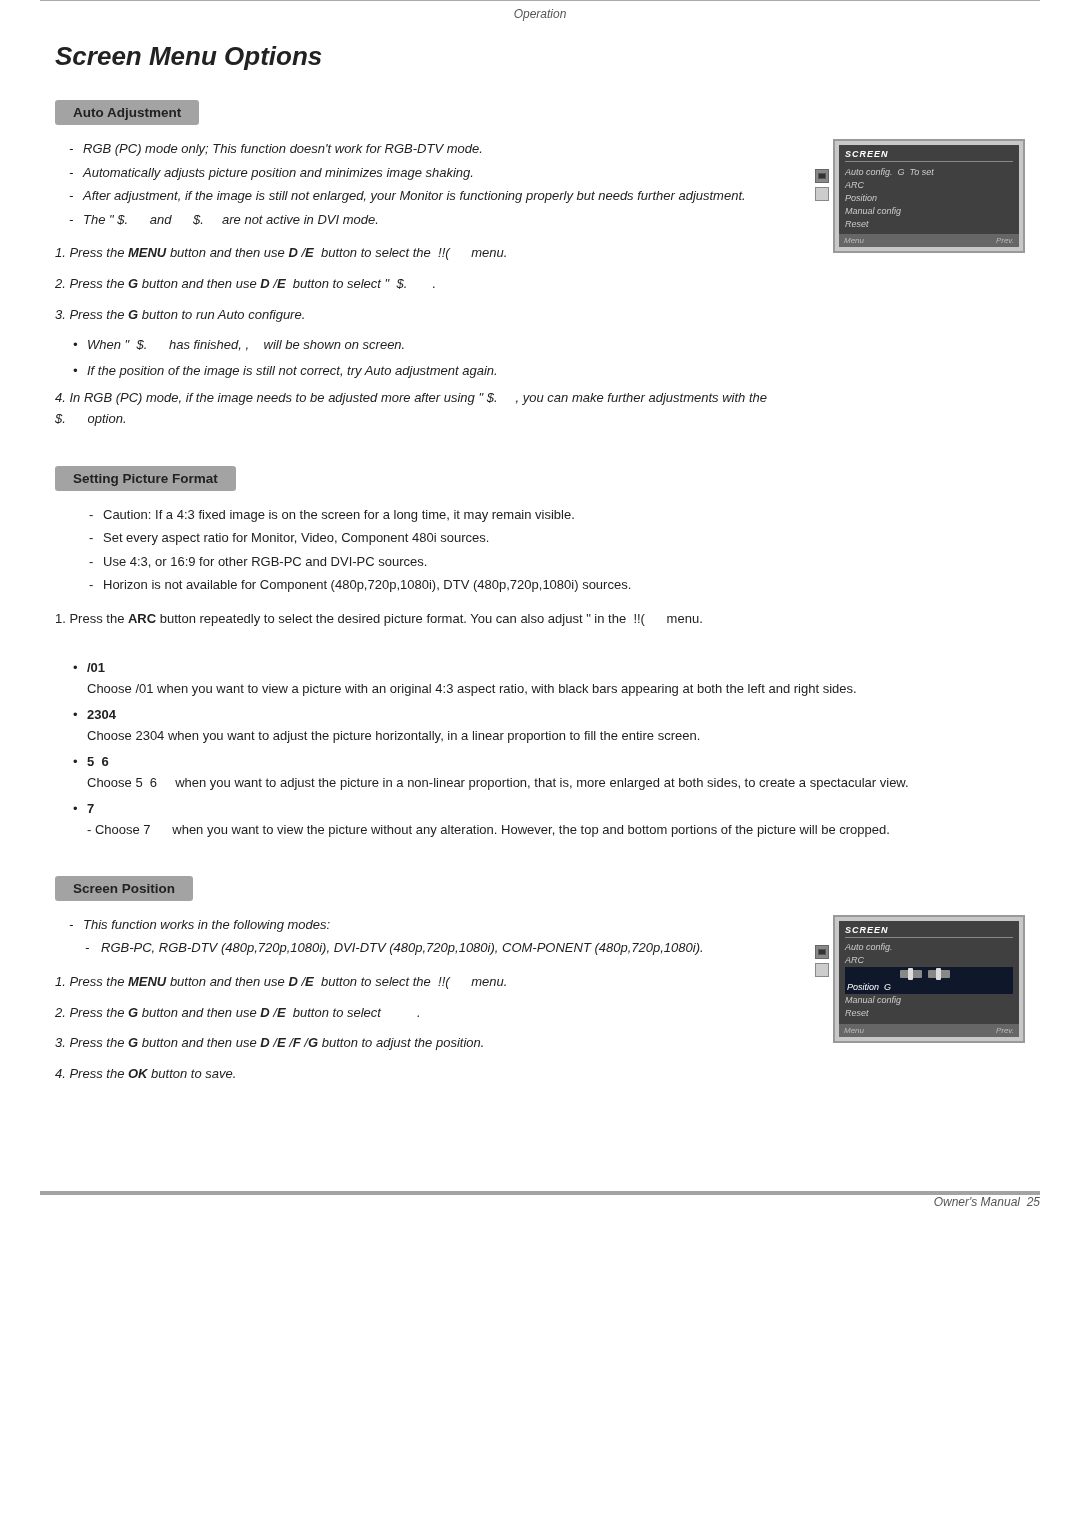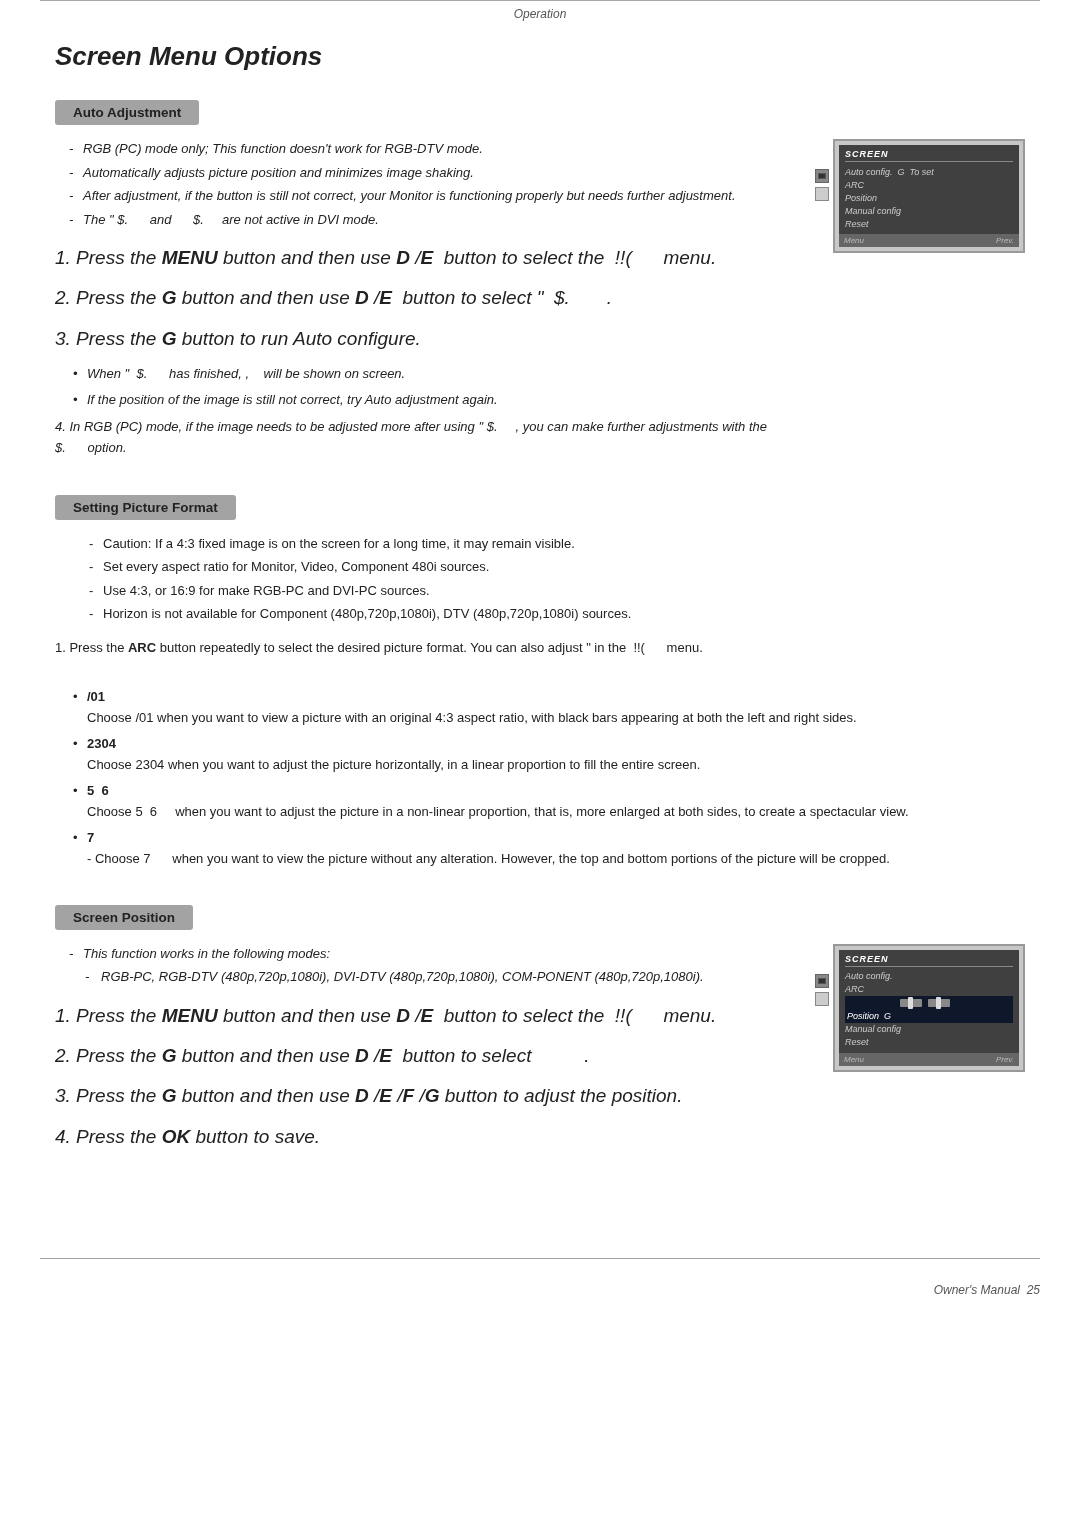--- a/index.html
+++ b/index.html
@@ -77,21 +77,21 @@
       left: 20px;
     }
 
     .numbered-steps {
       list-style: none;
       padding-left: 0;
     }
     .numbered-steps > li {
       margin-bottom: 10px;
       line-height: 1.6;
-      font-size: 19px;
+      font-size: 13px;
     }
 
     .bullet-sub {
       list-style: none;
       padding-left: 18px;
       margin-top: 6px;
       margin-bottom: 6px;
     }
     .bullet-sub li {
       position: relative;
@@ -163,23 +163,23 @@
     .monitor-bottom {
       background: #666;
       color: #bbb;
       font-size: 8px;
       padding: 2px 5px;
       display: flex;
       justify-content: space-between;
     }
 
     .page-bottom-rule {
-      border-top: 1px solid #a3a3a3;
+      border-top: 4px solid #a3a3a3;
       margin: 20px 40px 0 40px;
-      padding-top: 24px;
+      padding-top: 0;
       display: flex;
       justify-content: flex-end;
       font-size: 12px;
       color: #555;
       font-style: italic;
     }
   </style>
 </head>
 <body>
 
@@ -191,21 +191,21 @@
 
   <h1 class="page-title">Screen Menu Options</h1>
 
   <div class="section">
     <div class="section-header">Auto Adjustment</div>
     <div class="section-with-image">
       <div class="section-text">
         <ul class="dash-list">
           <li>RGB (PC) mode only; This function doesn't work for RGB-DTV mode.</li>
           <li>Automatically adjusts picture position and minimizes image shaking.</li>
-          <li>After adjustment, if the button is still not correct, your Monitor is functioning properly but needs further adjustment.</li>
+          <li>After adjustment, if the image is still not enlarged, your Monitor is functioning properly but needs further adjustment.</li>
           <li>The "  $.&nbsp;&nbsp;&nbsp;&nbsp;&nbsp; and &nbsp;&nbsp;&nbsp;&nbsp; $.&nbsp;&nbsp;&nbsp;&nbsp; are not active in DVI mode.</li>
         </ul>
 
         <ol class="numbered-steps">
           <li>
             <span>1. Press the <strong>MENU</strong> button and then use <strong>D</strong> /<strong>E</strong>&nbsp; button to select the &nbsp;!!(  &nbsp;&nbsp;&nbsp;&nbsp; menu.</span>
           </li>
           <li>
             <span>2. Press the <strong>G</strong> button and then use <strong>D</strong> /<strong>E</strong>&nbsp; button to select " &nbsp;$.&nbsp;&nbsp;&nbsp;&nbsp;&nbsp;&nbsp; .</span>
           </li>
@@ -252,21 +252,21 @@
       </div>
     </div>
   </div>
 
   <div class="section">
     <div class="section-header">Setting Picture Format</div>
 
     <ul class="dash-list" style="padding-left:30px;">
       <li>Caution: If a 4:3 fixed image is on the screen for a long time, it may remain visible.</li>
       <li>Set every aspect ratio for Monitor, Video, Component 480i sources.</li>
-      <li>Use 4:3, or 16:9 for make RGB-PC and DVI-PC sources.</li>
+      <li>Use 4:3, or 16:9 for other RGB-PC and DVI-PC sources.</li>
       <li>Horizon is not available for Component (480p,720p,1080i), DTV (480p,720p,1080i) sources.</li>
     </ul>
 
     <p style="margin-bottom:28px; font-size:13px; line-height:1.6;">
       1. Press the <strong>ARC</strong> button repeatedly to select the desired picture format. You can also adjust " in the &nbsp;!!(  &nbsp;&nbsp;&nbsp;&nbsp; menu.
     </p>
 
     <ul class="bullet-sub">
       <li>
         <strong>/01</strong><br>

